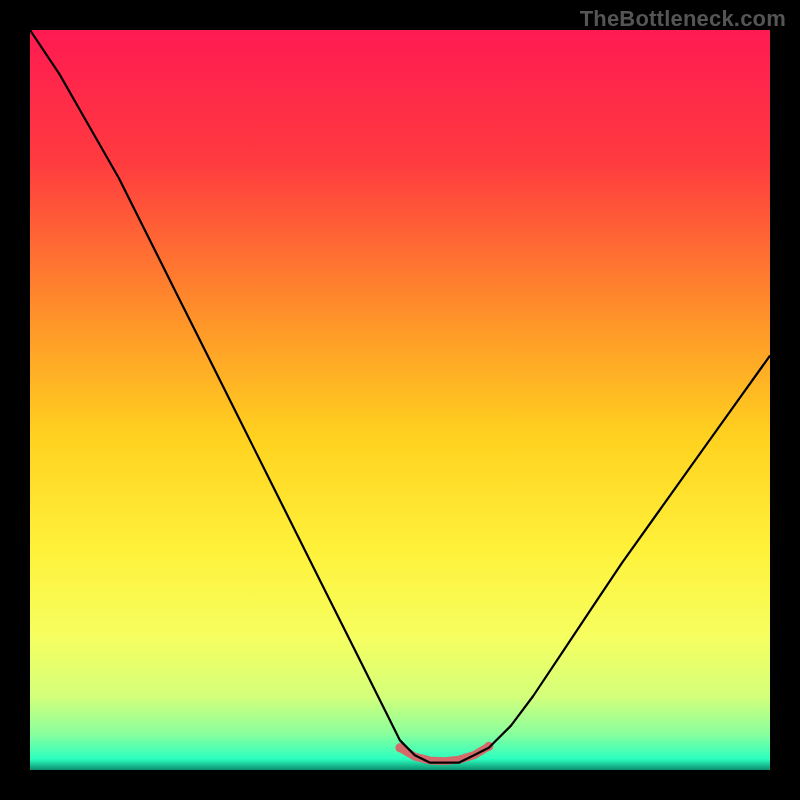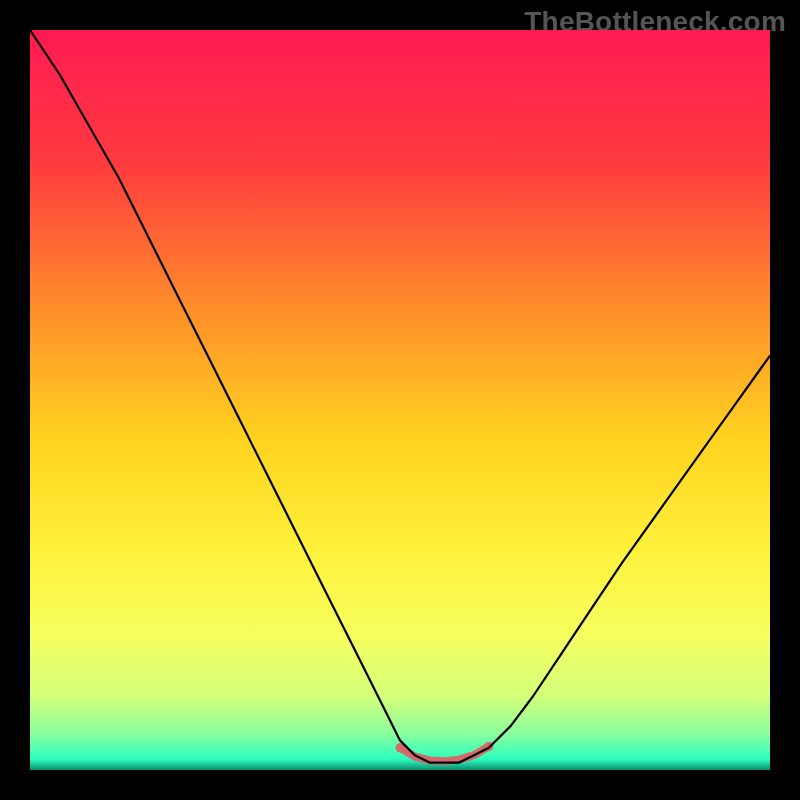--- a/index.html
+++ b/index.html
@@ -22,21 +22,21 @@
     top: 30px;
     width: 740px;
     height: 740px;
     overflow: hidden;
   }
   .watermark {
     position: absolute;
     top: 6px;
     right: 14px;
     color: #555;
-    font-size: 28px;
+    font-size: 22px;
     font-weight: 600;
     letter-spacing: 0.2px;
     user-select: none;
   }
   svg { display: block; }
 </style>
 </head>
 <body>
 
 <div class="frame">

